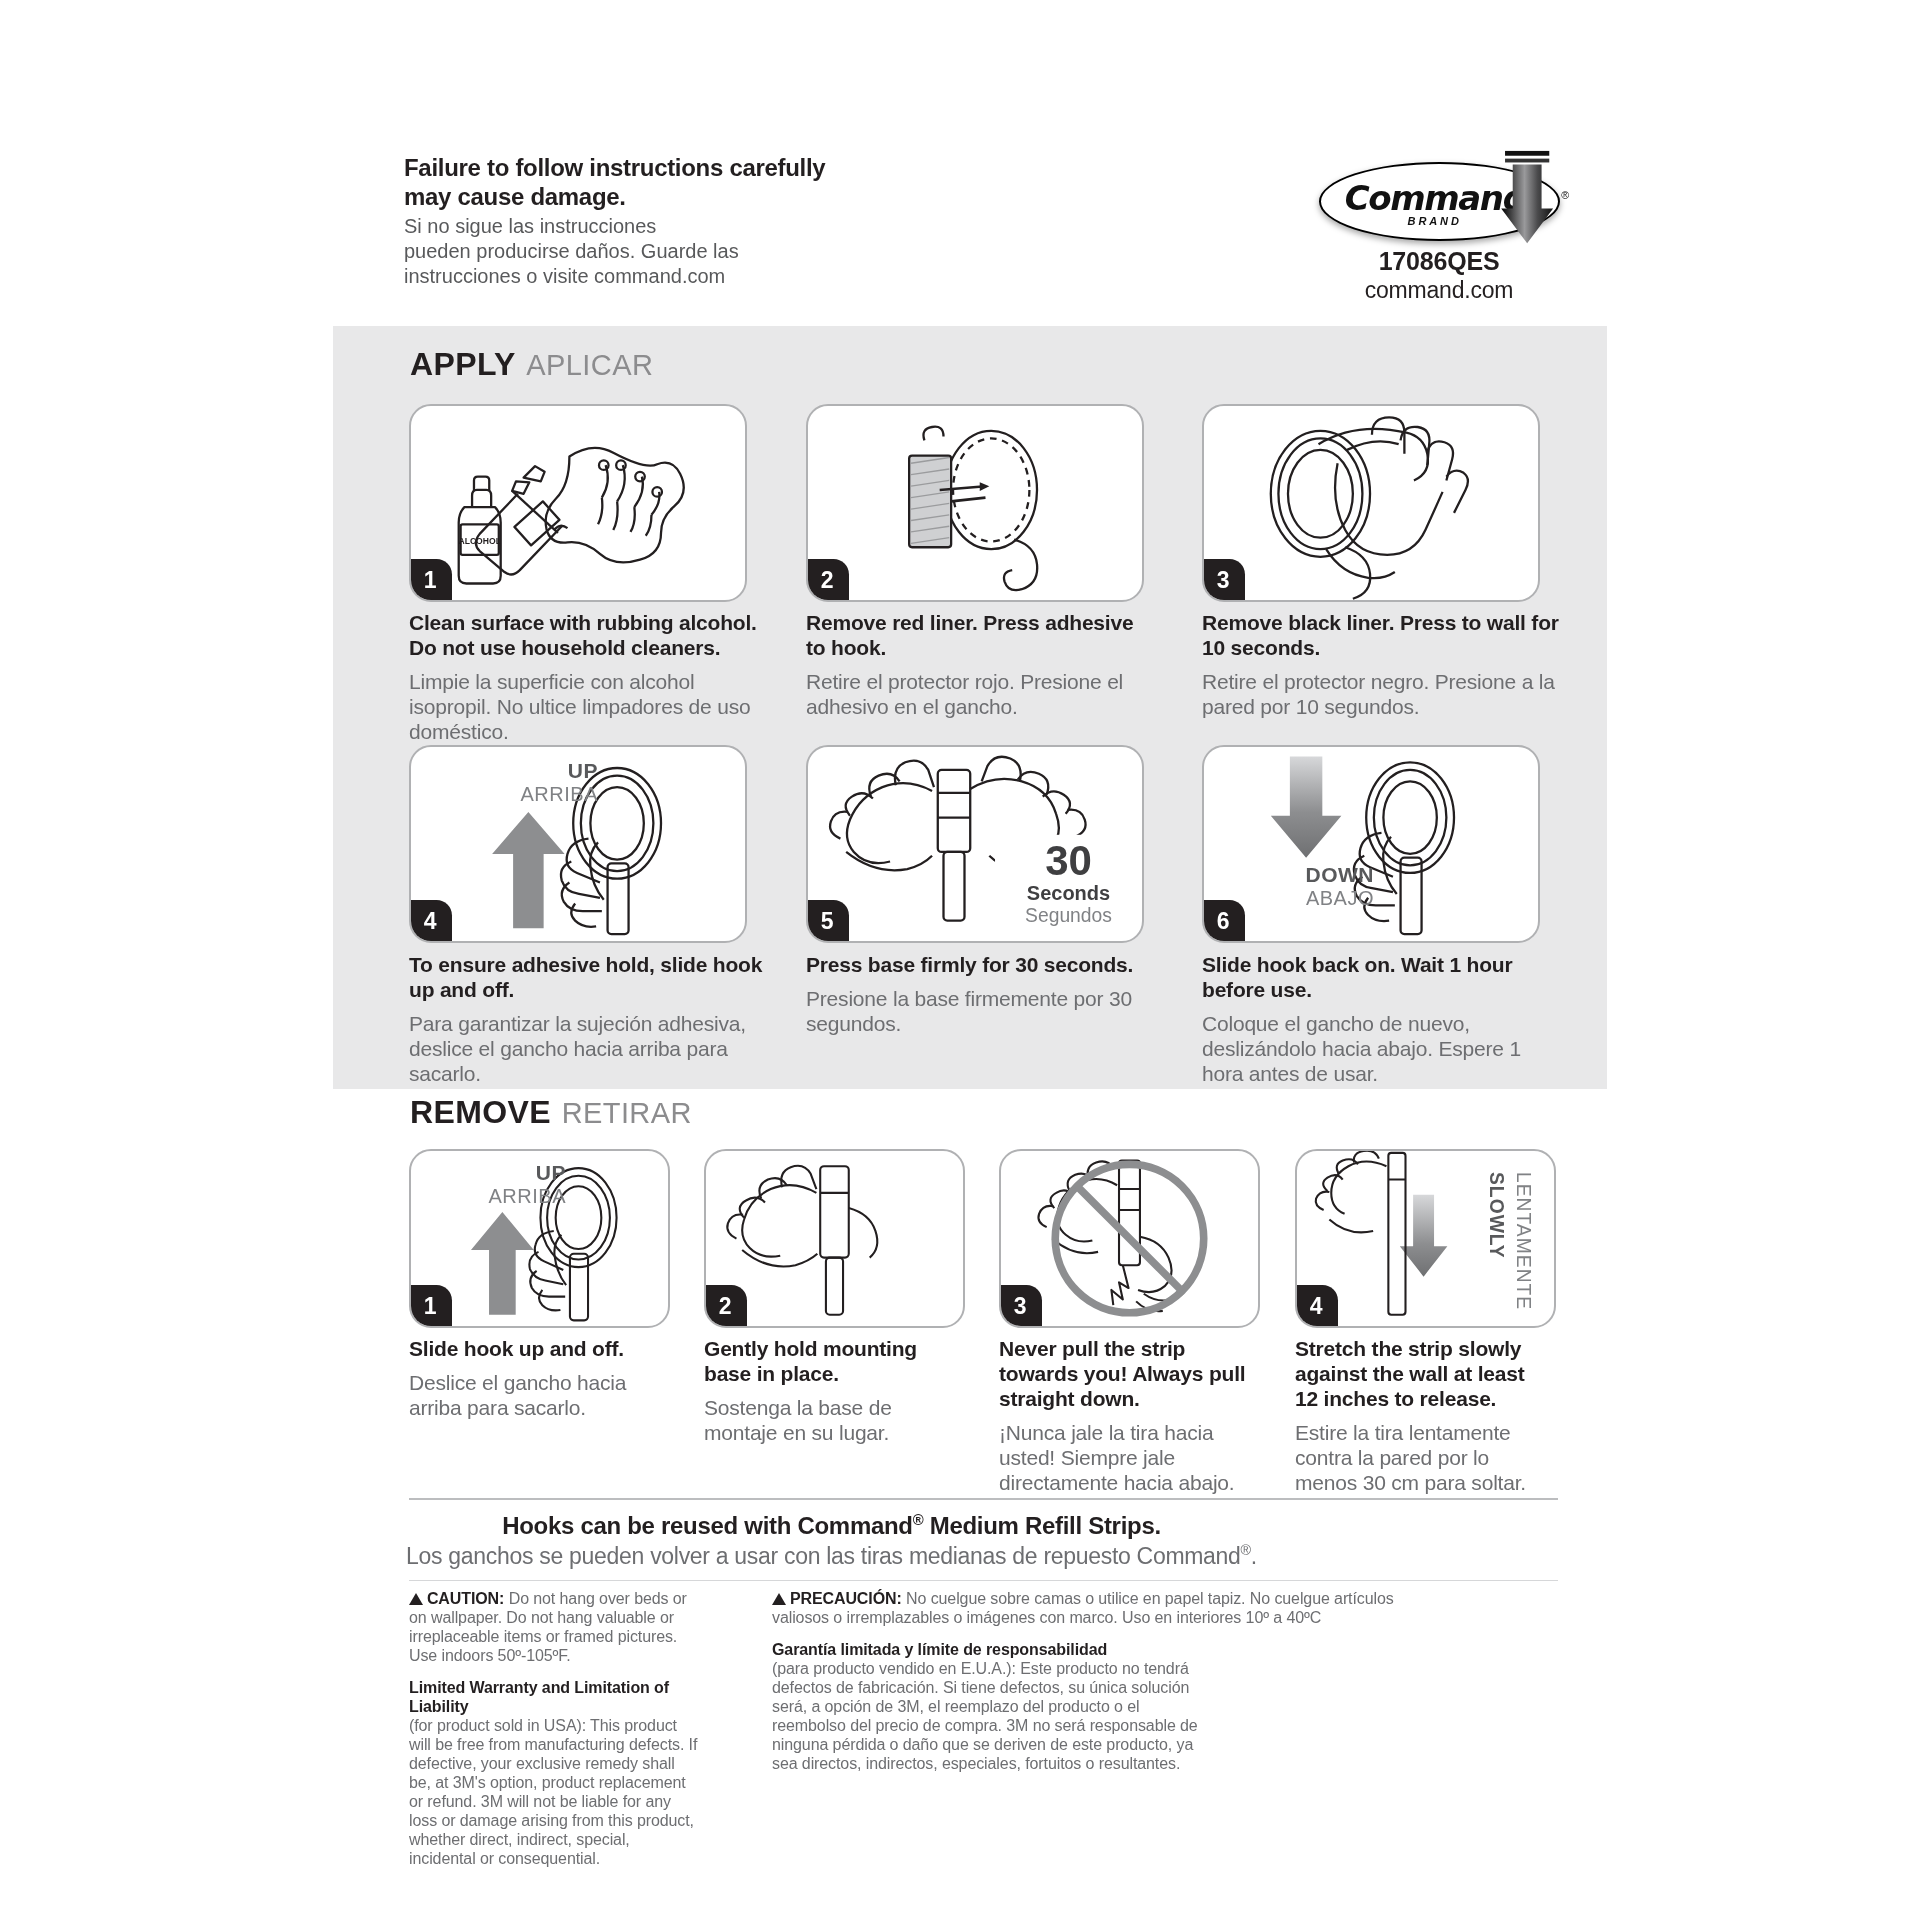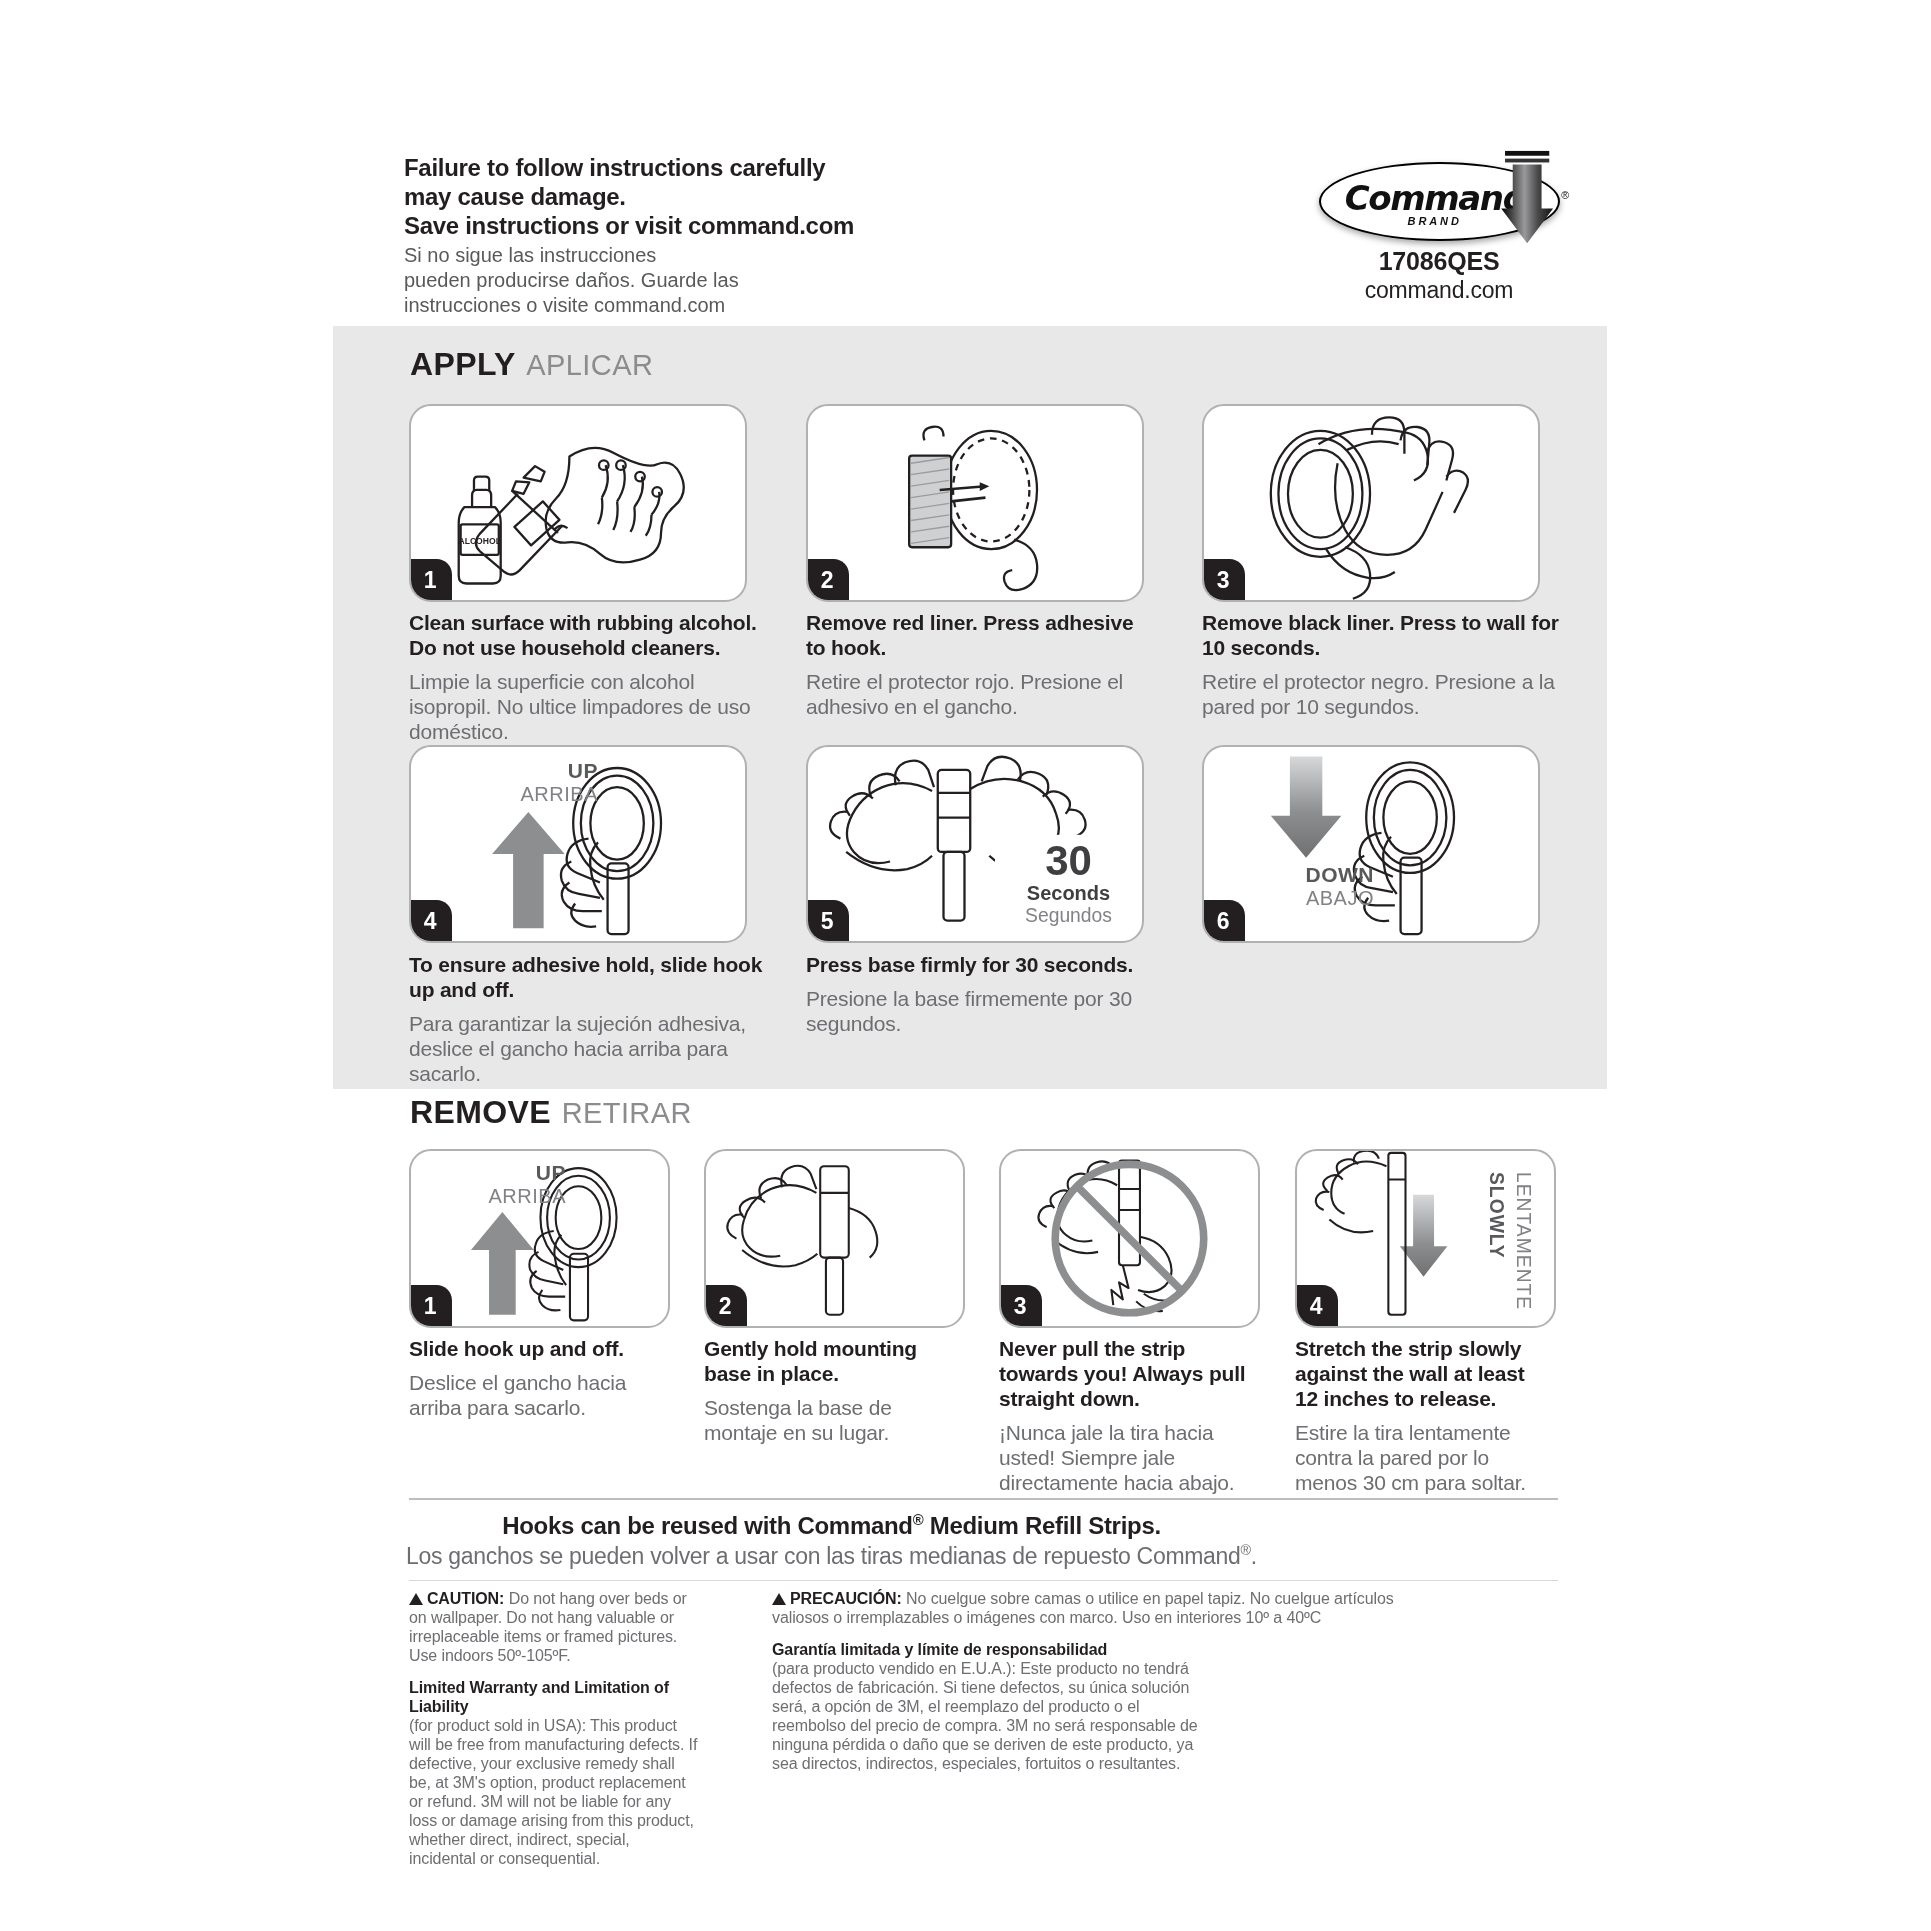--- a/index.html
+++ b/index.html
@@ -106,21 +106,20 @@
 </style>
 </head>
 <body>
 
 <div class="page">
 
   <div class="header">
     <div class="hdr-bold">
       <div>Failure to follow instructions carefully</div>
       <div>may cause damage.</div>
-      <div>Save instructions or visit command.com</div>
     </div>
     <div class="hdr-light">
       <div>Si no sigue las instrucciones</div>
       <div>pueden producirse daños. Guarde las</div>
       <div>instrucciones o visite command.com</div>
     </div>
   </div>
 
   <div class="logo-block">
     <div class="logo-oval">
@@ -320,20 +319,24 @@
         <path d="M172 158 q-8 10 0 18 q8 8 22 6"></path>
         <path d="M196 94 q-10 10 -8 26 q2 20 14 34"></path>
       </g>
     </svg>
     <div class="lbl-up" style="left:35px; top:116px; width:135px;">
       <div class="t1">DOWN</div>
       <div class="t2">ABAJO</div>
     </div>
     <div class="badge">6</div>
   </div>
+  <div class="cap" style="left:1202px; top:952px; width:357px;">
+    <div class="en">Slide hook back on. Wait 1 hour before use.</div>
+    <div class="es">Coloque el gancho de nuevo, deslizándolo hacia abajo. Espere 1 hora antes de usar.</div>
+  </div>
 
   <div class="sect-head" style="left:410px; top:1094px;">
     <span class="en">REMOVE</span><span class="es">RETIRAR</span>
   </div>
 
   <div class="panel" style="left:409px; top:1149px; width:261px; height:179px;">
     <svg class="ill" viewBox="0 0 270 185">
       <path d="M82 172 l0 -68 l-19 0 l33 -40 l33 40 l-19 0 l0 68 Z" fill="#8d8e90"></path>
       <g fill="none" stroke="#231f20" stroke-width="2.2" stroke-linejoin="round">
         <ellipse cx="176" cy="70" rx="40" ry="52"></ellipse>

